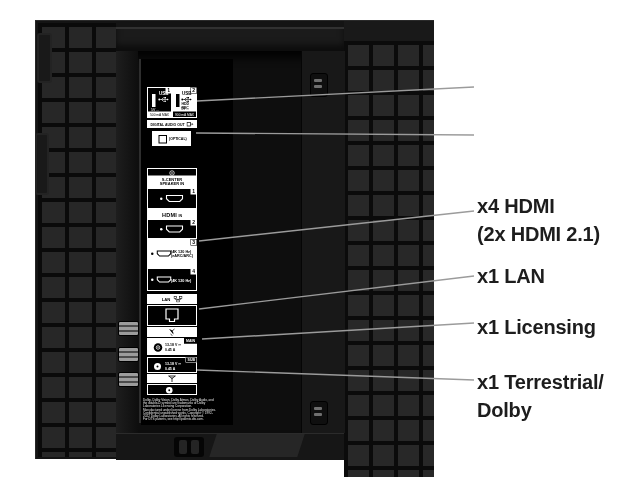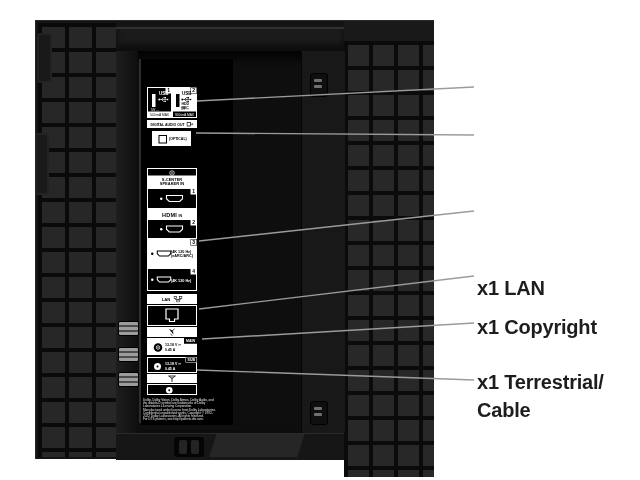--- a/index.html
+++ b/index.html
@@ -125,21 +125,21 @@
   .sat-amp{position:absolute;left:34px;top:17px;font-size:7px;font-weight:bold;}
 
   
   .legal{position:absolute;left:4px;top:634px;width:178px;color:#e8e8e8;
       font-size:6.2px;line-height:6.5px;}
 
   
   .ann{position:absolute;left:477px;font-size:20px;line-height:28px;font-weight:bold;
       color:#1d1d1d;white-space:pre-line;letter-spacing:-.2px;}
   .ann-usb{top:74px;} .ann-dao{top:121px;} .ann-hdmi{top:192px;}
-  .ann-lan{top:274px;} .ann-sat{top:313px;} .ann-terr{top:368px;}
+  .ann-lan{top:262px;} .ann-sat{top:313px;} .ann-terr{top:368px;}
 
   .leads{position:absolute;left:0;top:0;pointer-events:none;}
   .lead{stroke:#9b9b9b;stroke-width:1.4;}
 </style>
 </head>
 <body>
 
 <div class="stage">
 
   <div class="panel">
@@ -347,17 +347,19 @@
 
   <svg class="leads" width="640" height="480" viewBox="0 0 640 480">
     <line class="lead" x1="197" y1="101" x2="474" y2="87"></line>
     <line class="lead" x1="196" y1="133" x2="474" y2="135"></line>
     <line class="lead" x1="199" y1="241" x2="474" y2="211"></line>
     <line class="lead" x1="199" y1="309" x2="474" y2="276"></line>
     <line class="lead" x1="202" y1="339" x2="474" y2="323"></line>
     <line class="lead" x1="197" y1="370" x2="474" y2="380"></line>
   </svg>
 
+  <div class="ann ann-hdmi">x4 HDMI
+(2x HDMI 2.1)</div>
   <div class="ann ann-lan">x1 LAN</div>
-  <div class="ann ann-sat">x1 Copyright</div>
+  <div class="ann ann-sat">x1 Licensing</div>
   <div class="ann ann-terr">x1 Terrestrial/
-Cable</div>
+Dolby</div>
 </div>
 
 </body></html>

